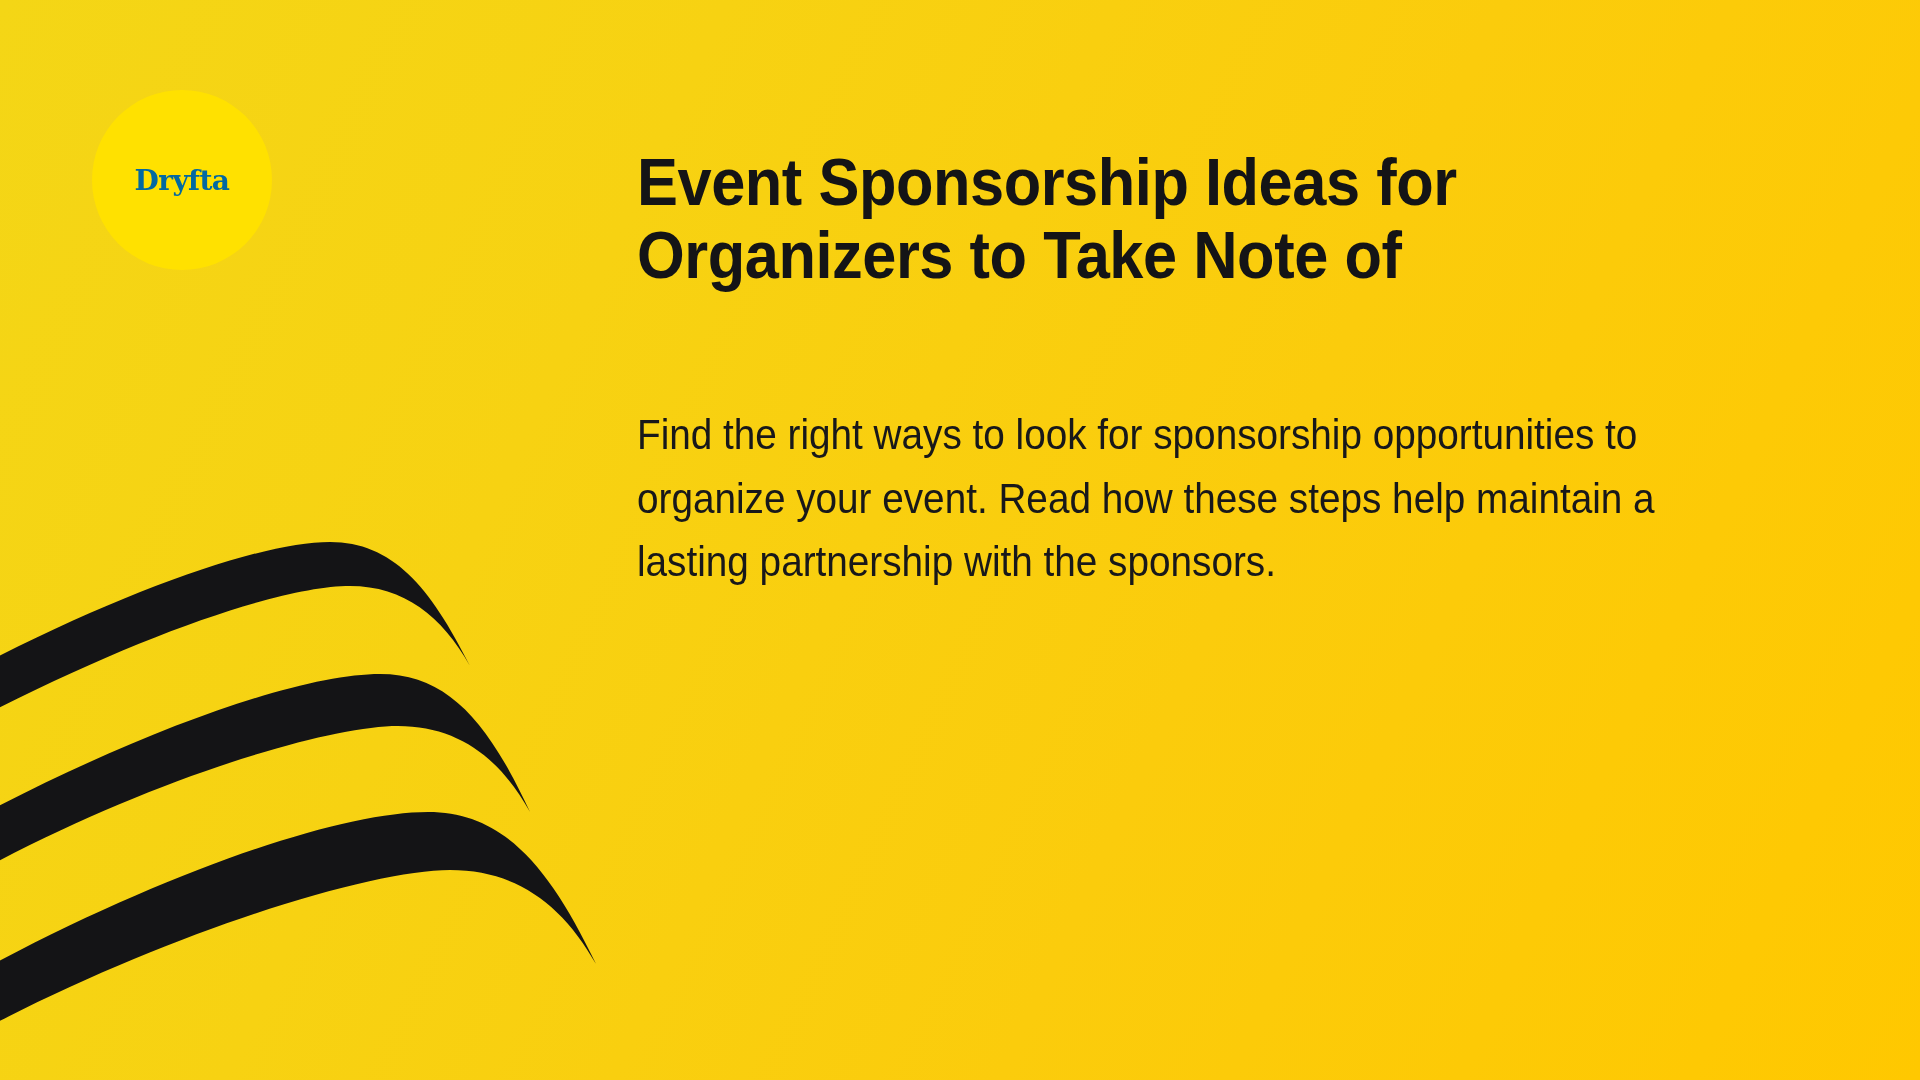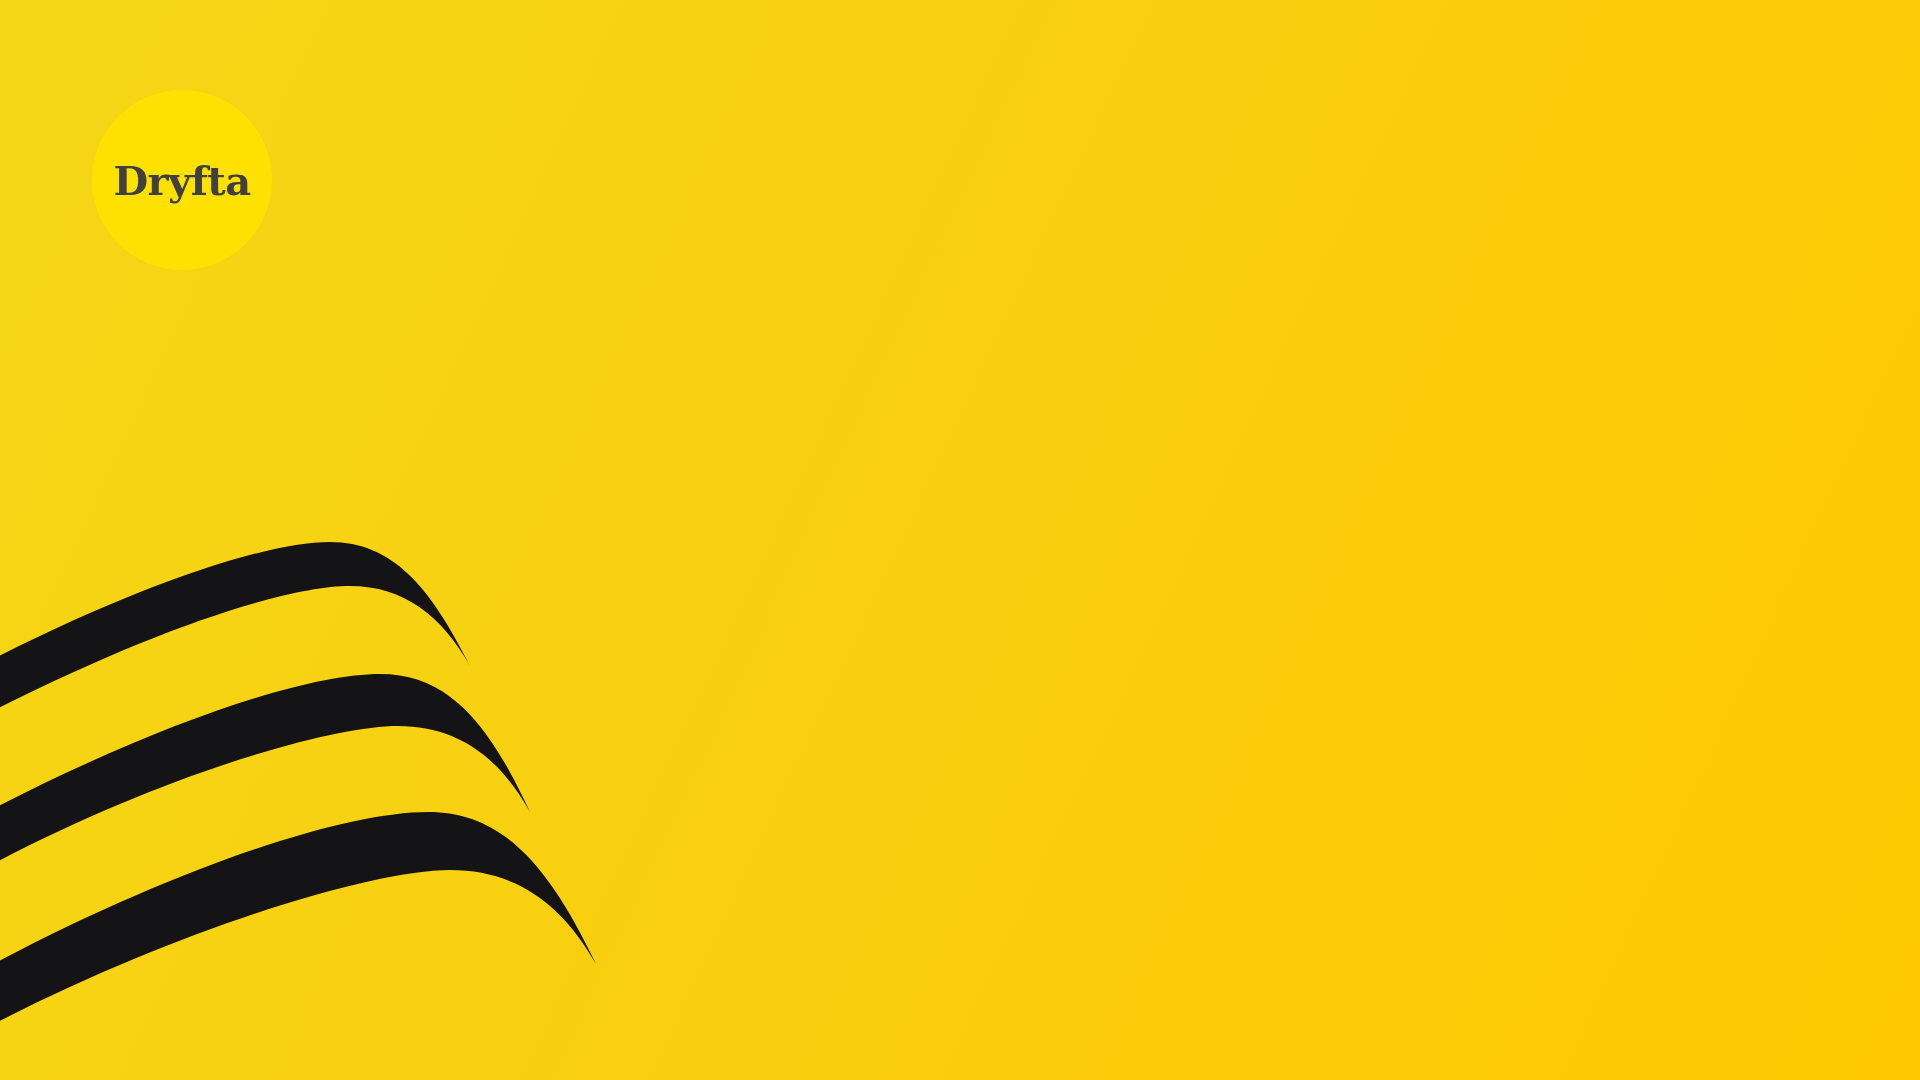--- a/index.html
+++ b/index.html
@@ -40,23 +40,23 @@
     height: 180px;
     border-radius: 50%;
     background: #FFE100;
     display: flex;
     align-items: center;
     justify-content: center;
   }
   #logo-wordmark {
     font-family: "DejaVu Serif", "Liberation Serif", serif;
     font-weight: 700;
-    font-size: 40px;
+    font-size: 28px;
     letter-spacing: -0.6px;
-    color: #404040;
+    color: #0369a1;
     line-height: 1;
     transform: translateY(1px);
   }
 
   
   #copy {
     position: absolute;
     left: 637px;
     top: 146px;
     width: 1180px;
@@ -102,14 +102,18 @@
            C 500 238 458 206 398 206 C 322 206 130 266 -40 362 Z"></path>
       <path d="M -40 462 C 160 352 340 292 428 292 C 502 292 548 344 596 444
            C 562 384 516 350 450 350 C 366 350 150 418 -40 522 Z"></path>
     </g>
   </svg>
 
   <div id="logo-badge">
     <span id="logo-wordmark">Dryfta</span>
   </div>
 
+  <div id="copy">
+    <h1 id="headline">Event Sponsorship Ideas for Organizers to Take Note of</h1>
+    <p id="subcopy">Find the right ways to look for sponsorship opportunities to organize your event. Read how these steps help maintain a lasting partnership with the sponsors.</p>
+  </div>
 
 </div>
 
 </body></html>

